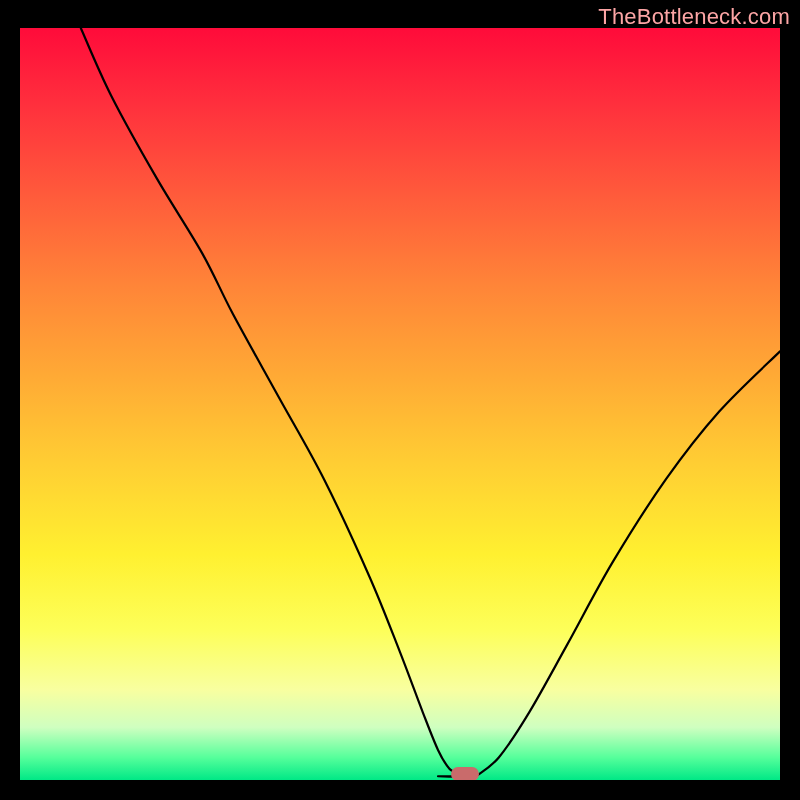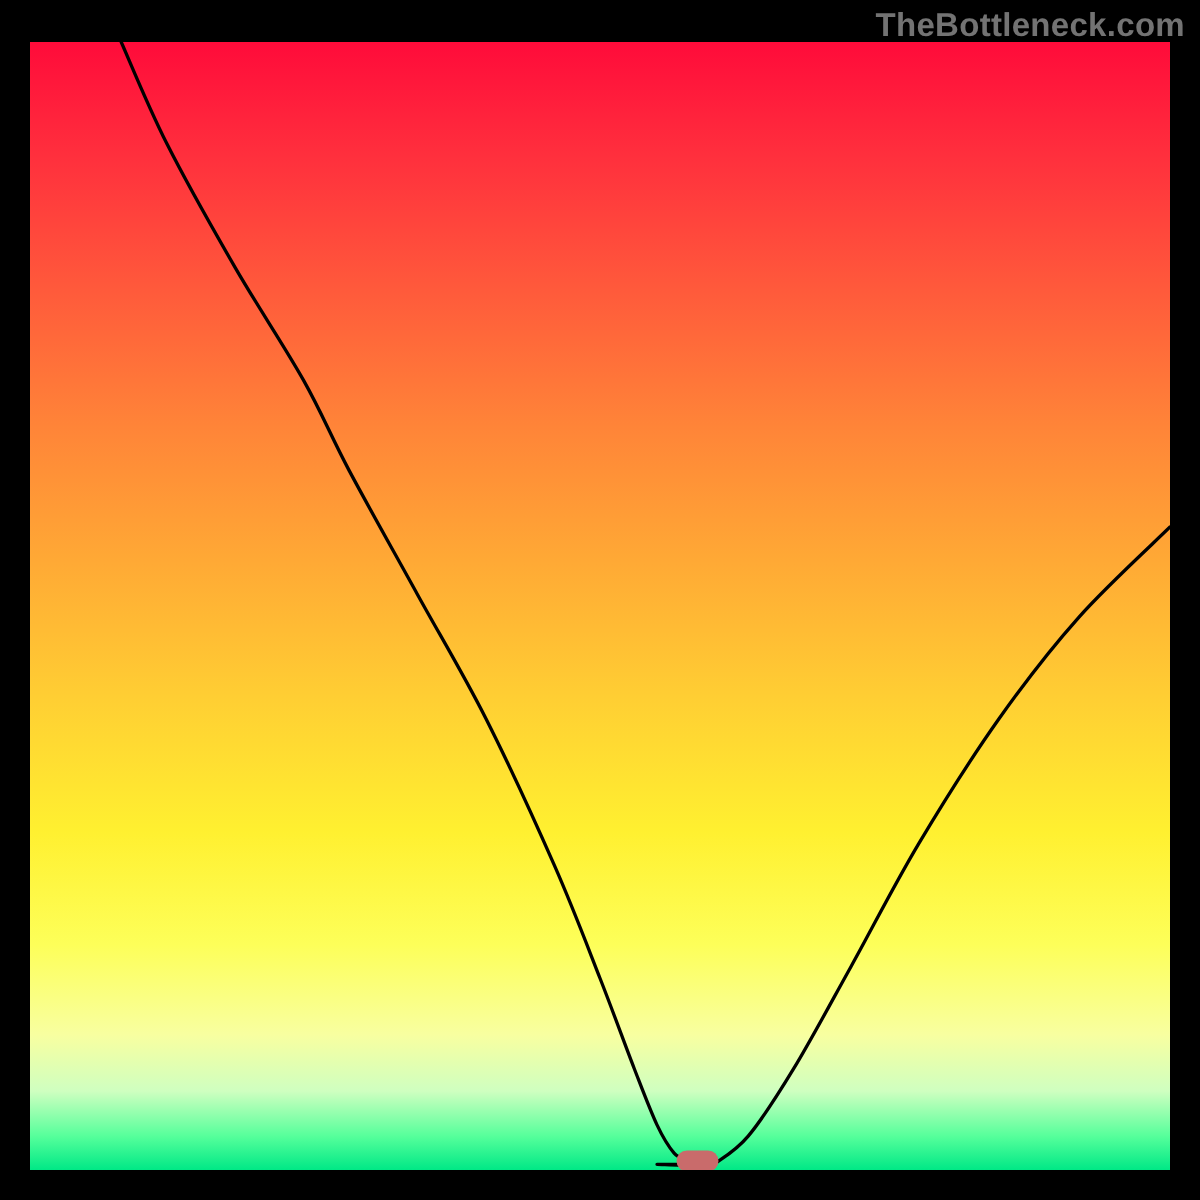--- a/index.html
+++ b/index.html
@@ -14,23 +14,23 @@
   .frame {
     position: relative;
     width: 800px;
     height: 800px;
     background: #000;
   }
   .watermark {
     position: absolute;
     top: 4px;
     right: 10px;
-    color: #737373;
+    color: #fca5a5;
     font-size: 22px;
-    font-weight: 700;
+    font-weight: 400;
     letter-spacing: 0.2px;
     z-index: 20;
     margin-left: 20px;
   }
   .plot {
     position: absolute;
     left: 20px;
     top: 28px;
     width: 760px;
     height: 752px;

